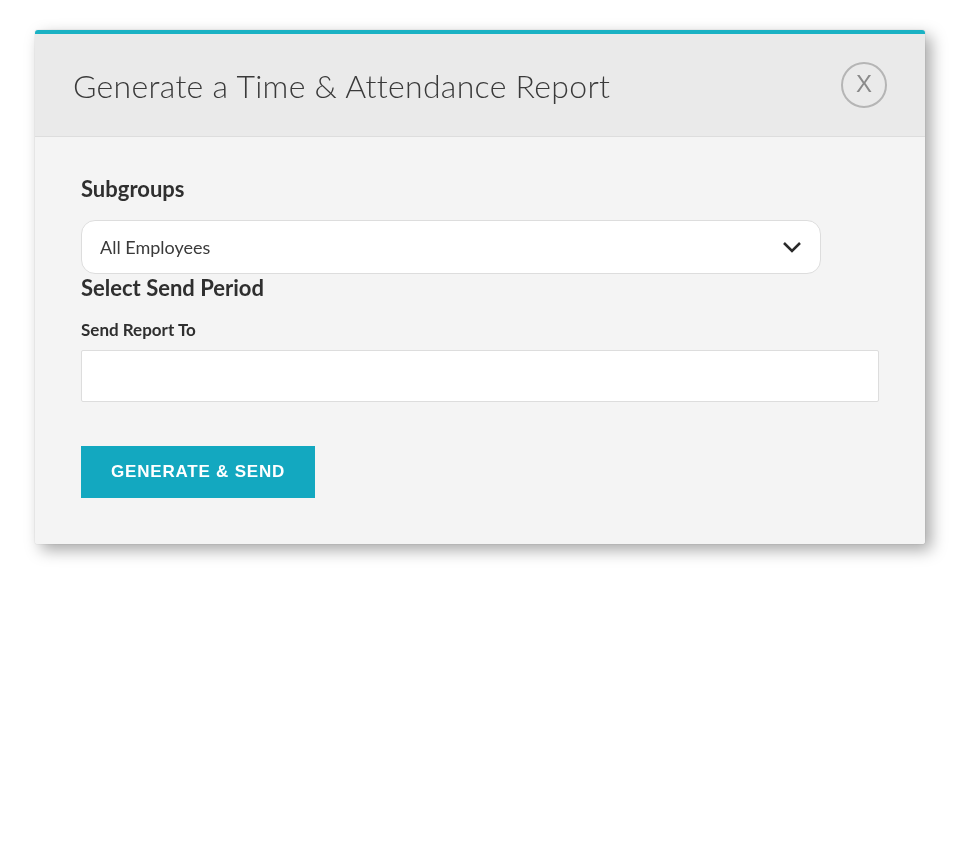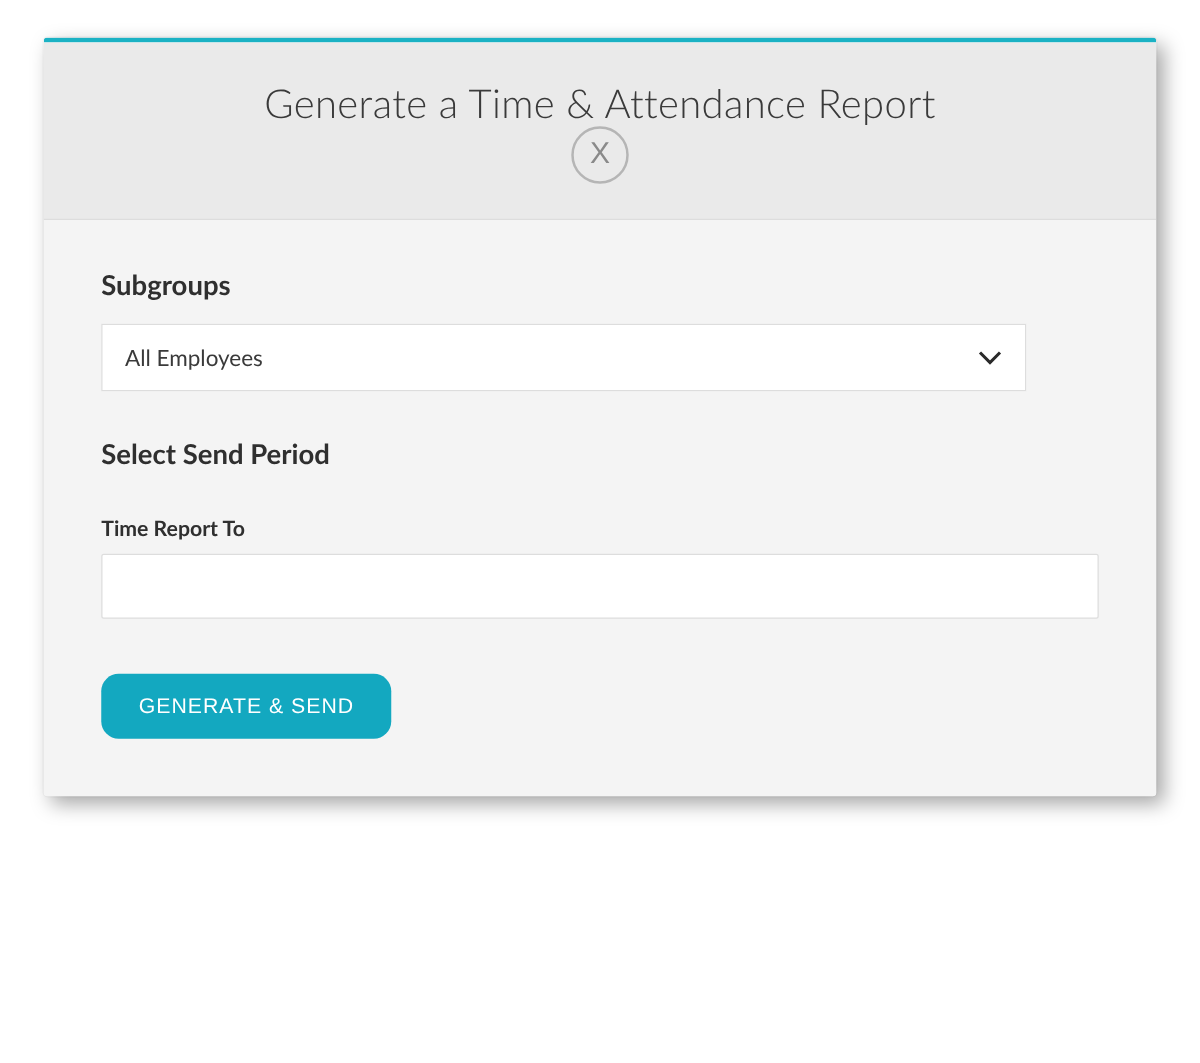--- a/index.html
+++ b/index.html
@@ -25,21 +25,20 @@
       box-shadow: 6px 6px 16px rgba(0,0,0,0.35), 0 0 0 1px rgba(0,0,0,0.03);
       overflow: hidden;
     }
     .modal-header {
       background: #eaeaea;
       border-bottom: 1px solid #ddd;
       padding: 28px 38px;
       display: flex;
       align-items: center;
       justify-content: space-between;
-      flex-direction: column;
     }
     .modal-title {
       font-size: 32px;
       font-weight: 300;
       color: #3a3a3a;
       letter-spacing: 0.3px;
     }
     .close-btn {
       width: 46px;
       height: 46px;
@@ -54,42 +53,41 @@
       font-size: 24px;
       font-weight: 400;
       line-height: 1;
       padding-bottom: 2px;
     }
     .modal-body {
       padding: 38px 46px 46px 46px;
       background: #f4f4f4;
     }
     .field-group {
-      margin-bottom: 36px;
     }
     .field-label {
       font-size: 22px;
       font-weight: 700;
       color: #2f2f2f;
       margin-bottom: 18px;
       display: block;
     }
     .field-label-small {
       font-size: 17px;
       font-weight: 700;
       color: #2f2f2f;
       margin-bottom: 10px;
       display: block;
     }
     .select-box {
       width: 740px;
       height: 54px;
       background: #ffffff;
       border: 1px solid #ddd;
-      border-radius: 0;
+      border-radius: 14px;
       padding: 0 18px;
       display: flex;
       align-items: center;
       justify-content: space-between;
       cursor: pointer;
     }
     .select-value {
       font-size: 18px;
       color: #3a3a3a;
       font-weight: 400;
@@ -115,24 +113,24 @@
       font-size: 17px;
       color: #3a3a3a;
       outline: none;
     }
     .generate-btn {
       background: #13a8c0;
       color: #ffffff;
       border: none;
       padding: 16px 30px;
       font-size: 17px;
-      font-weight: 400;
+      font-weight: 700;
       letter-spacing: 0.8px;
       cursor: pointer;
-      border-radius: 14px;
+      border-radius: 0;
       margin-top: 20px;
     }
     .send-group {
       margin-bottom: 24px;
     }
   </style>
 </head>
 <body>
 
 <div class="modal">
@@ -154,20 +152,20 @@
           </svg>
         </span>
       </div>
     </div>
 
     <div class="field-group">
       <label class="field-label">Select Send Period</label>
     </div>
 
     <div class="send-group">
-      <label class="field-label-small">Time Report To</label>
+      <label class="field-label-small">Send Report To</label>
       <input type="text" class="text-input" value="" style="">
     </div>
 
     <button class="generate-btn">GENERATE &amp; SEND</button>
 
   </div>
 </div>
 
 </body></html>

